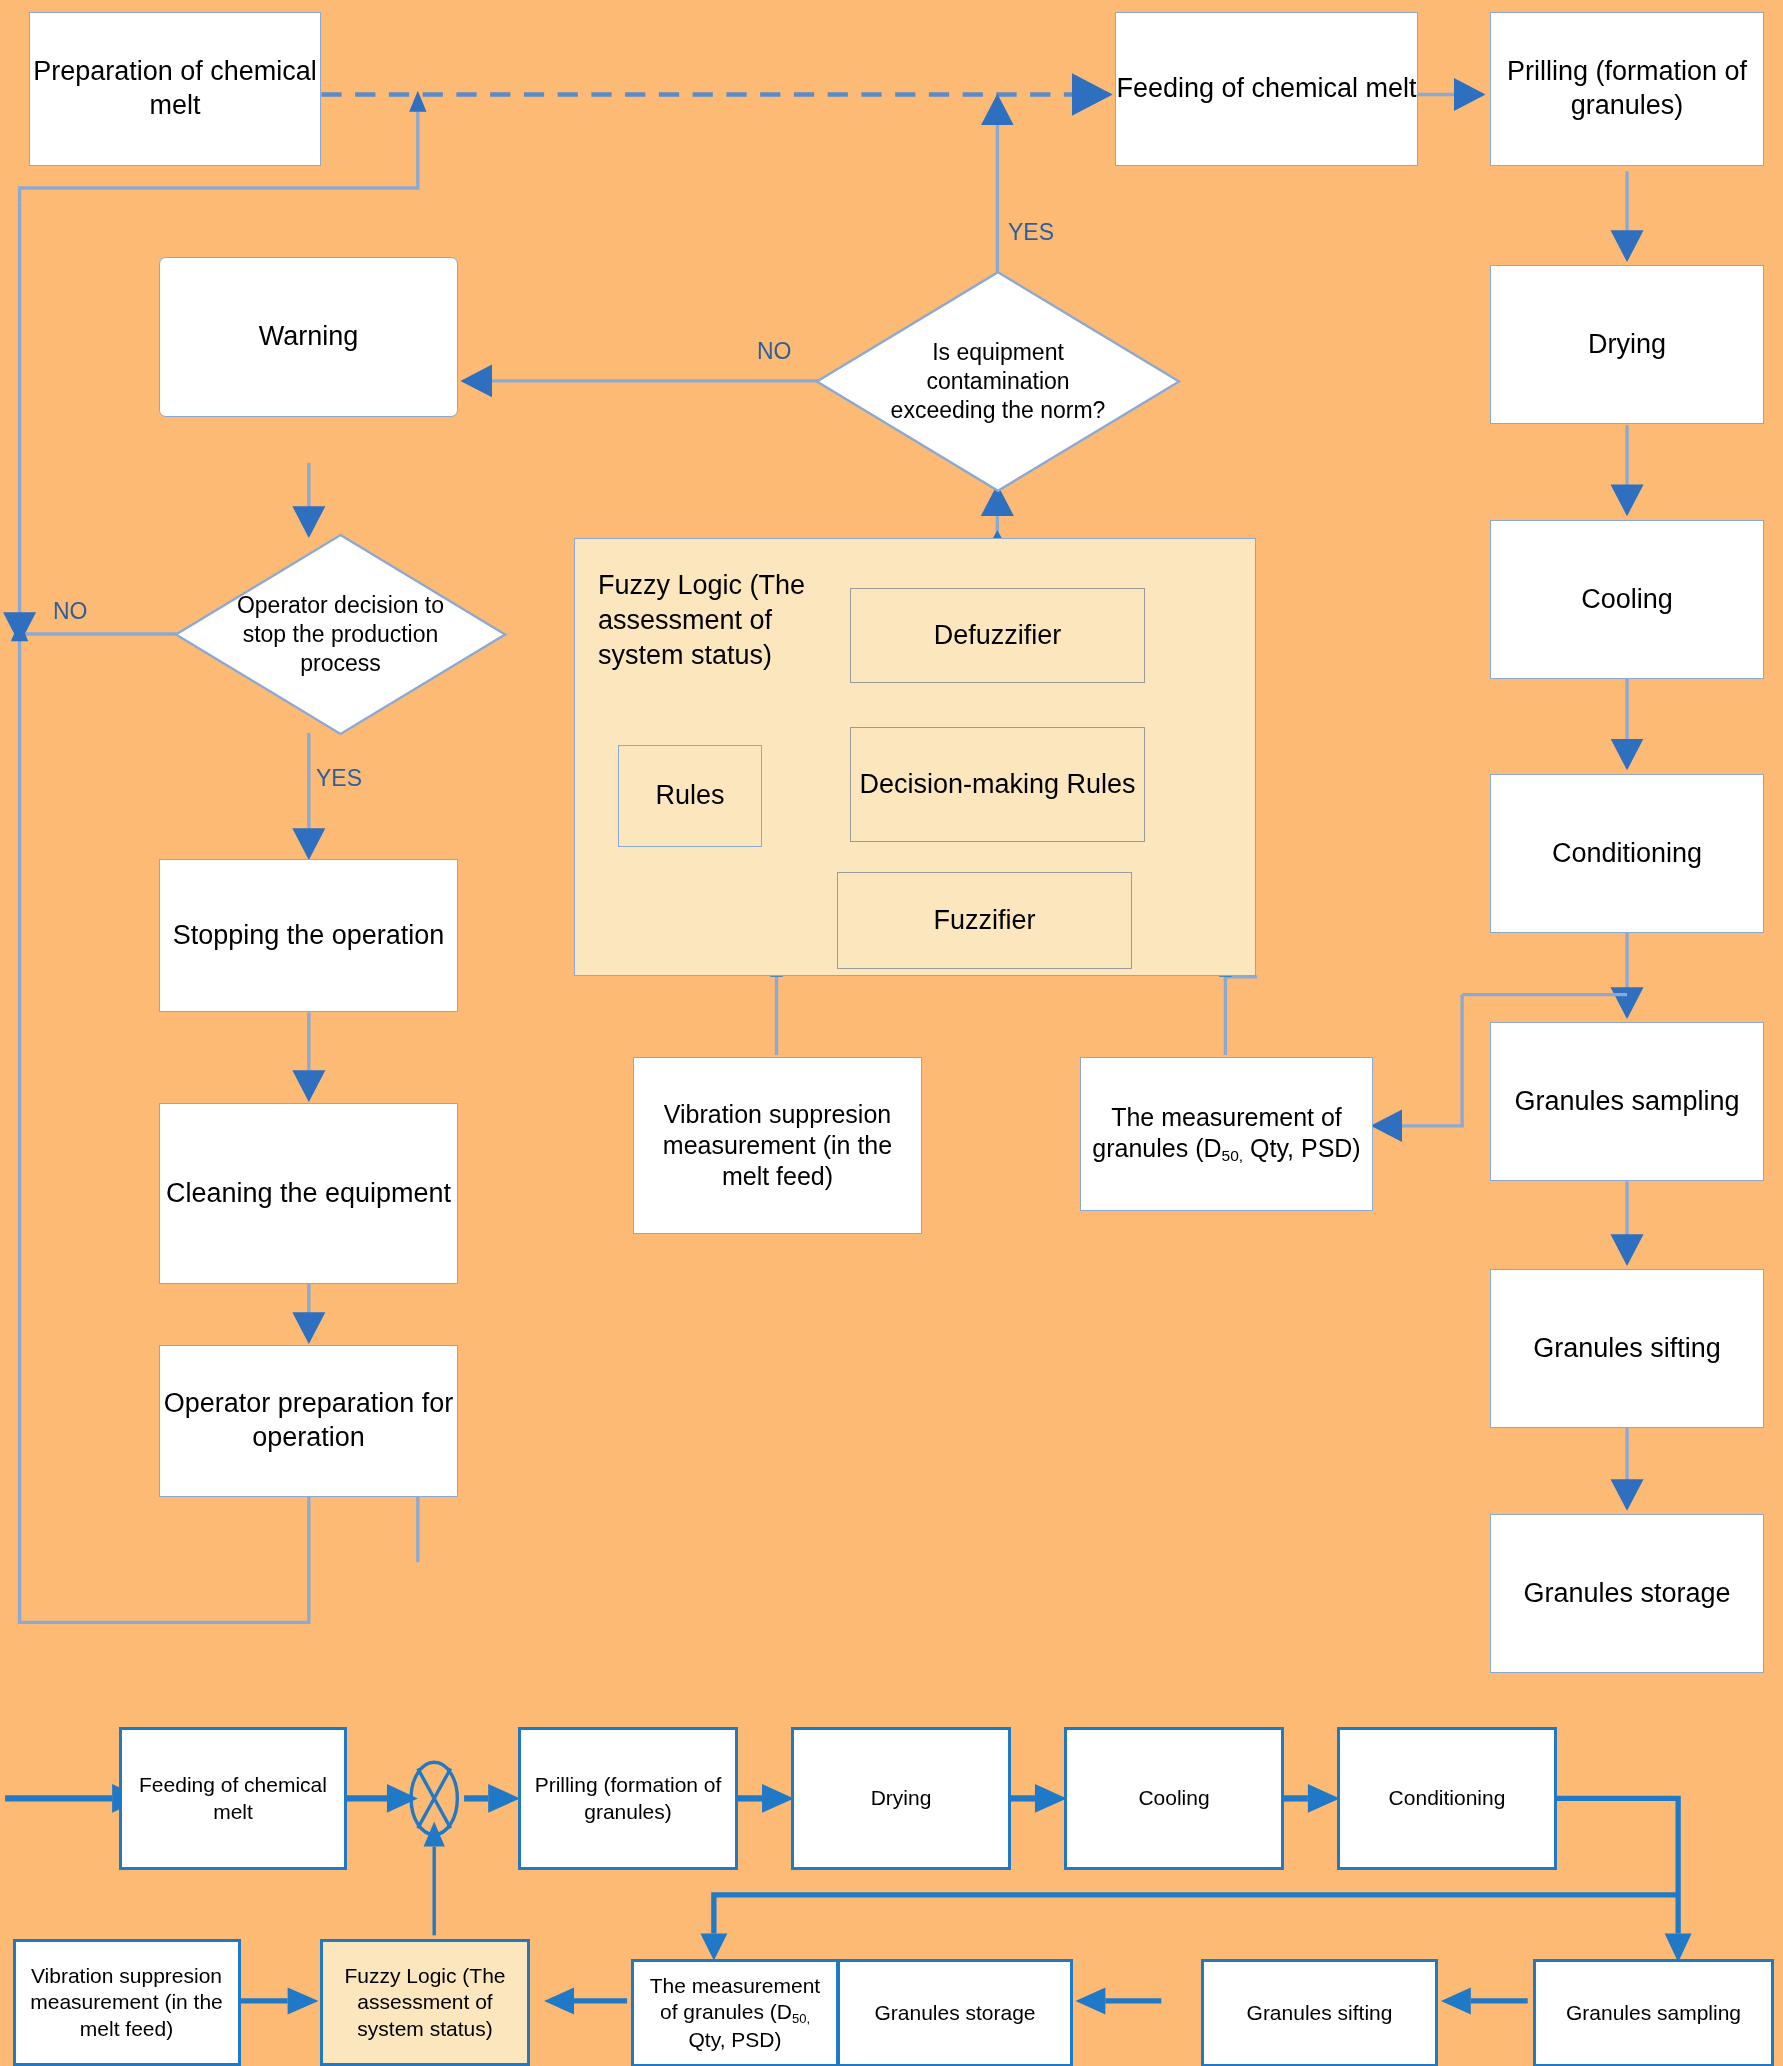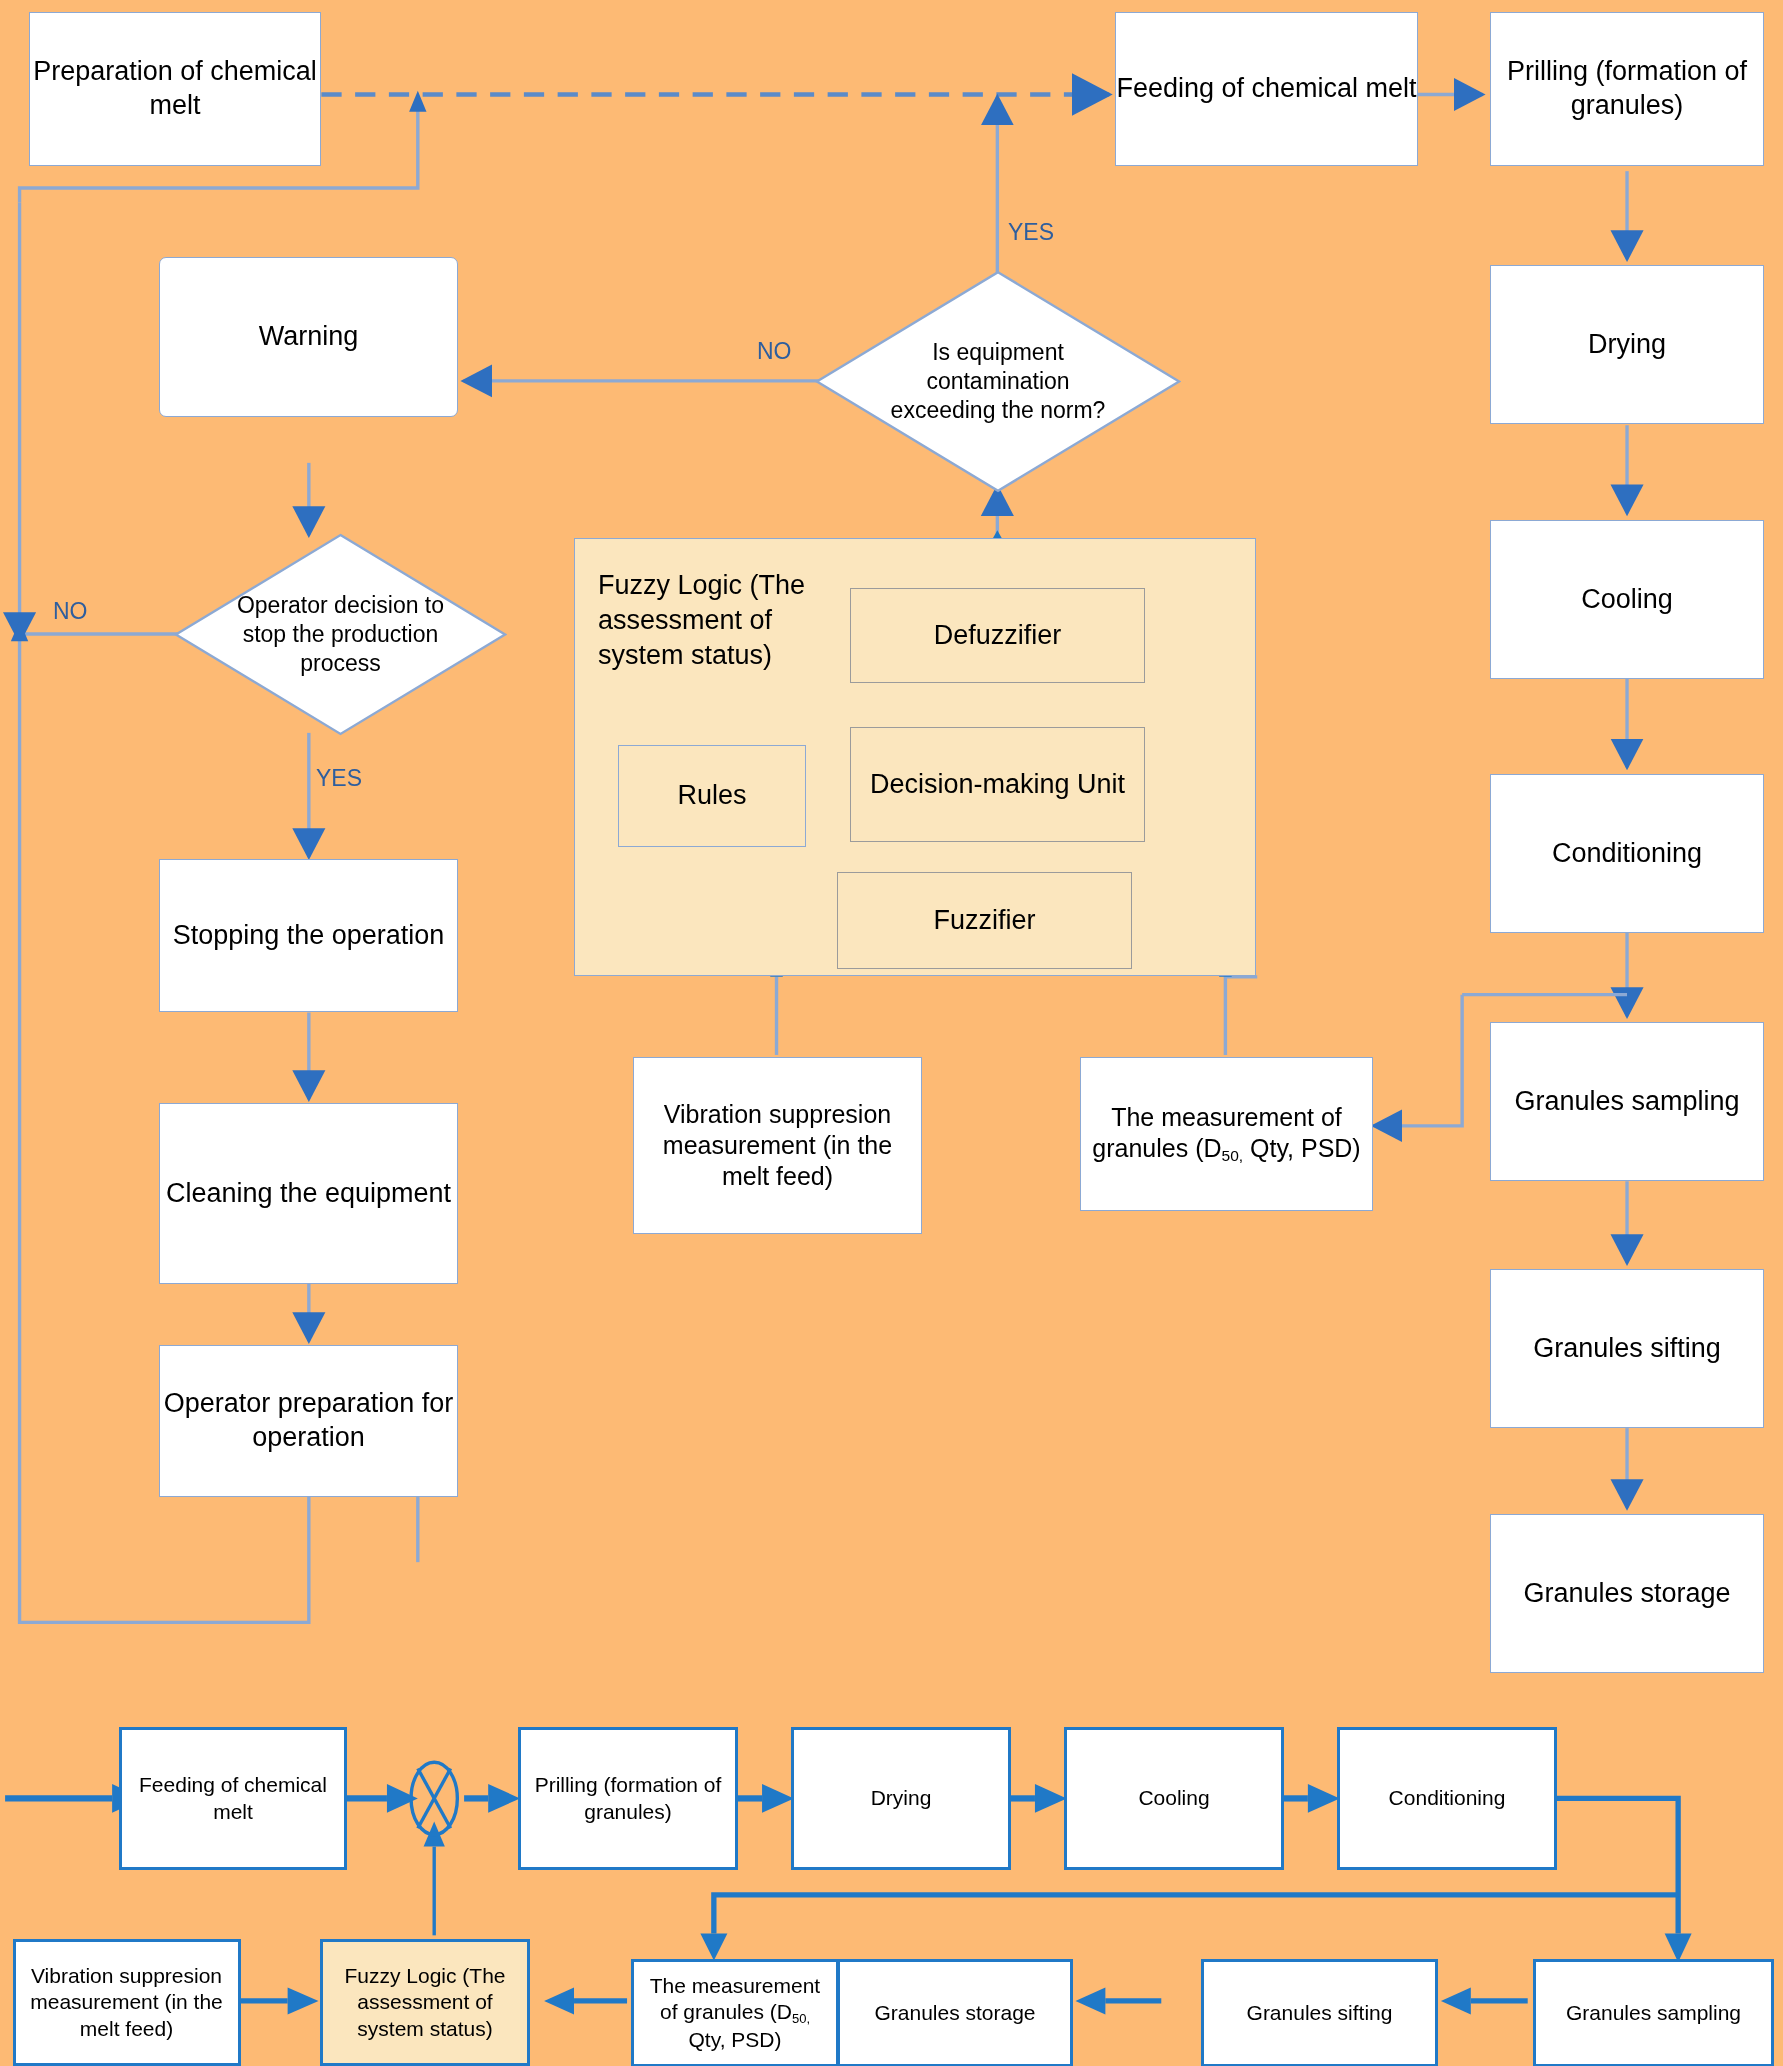--- a/index.html
+++ b/index.html
@@ -301,24 +301,24 @@
 
   <div class="panel" style="position:absolute; left:574px; top:538px; width:680px; height:436px; z-index:3;">
     <div class="panel-title f56" style="left:23px; top:29px; width:251px;">Fuzzy Logic (The assessment of system status)</div>
   </div>
 
   <div class="node subbox f56" style="left:850px; top:588px; width:295px; height:95px; z-index:6;">
     <span>Defuzzifier</span>
   </div>
 
   <div class="node subbox f56" style="left:850px; top:727px; width:295px; height:115px; z-index:6;">
-    <span>Decision-making Unit</span>
-  </div>
-
-  <div class="node subbox-white f56" style="left:618px; top:745px; width:188px; height:102px; z-index:6;">
+    <span>Decision-making Rules</span>
+  </div>
+
+  <div class="node subbox-white f56" style="left:618px; top:745px; width:144px; height:102px; z-index:6;">
     <span>Rules</span>
   </div>
 
   <div class="node subbox f56" style="left:837px; top:872px; width:295px; height:97px; z-index:6;">
     <span>Fuzzifier</span>
   </div>
 
   <div class="node box-thick f44" style="left:119px; top:1727px; width:228px; height:143px;">
     <span>Feeding of chemical melt</span>
   </div>

